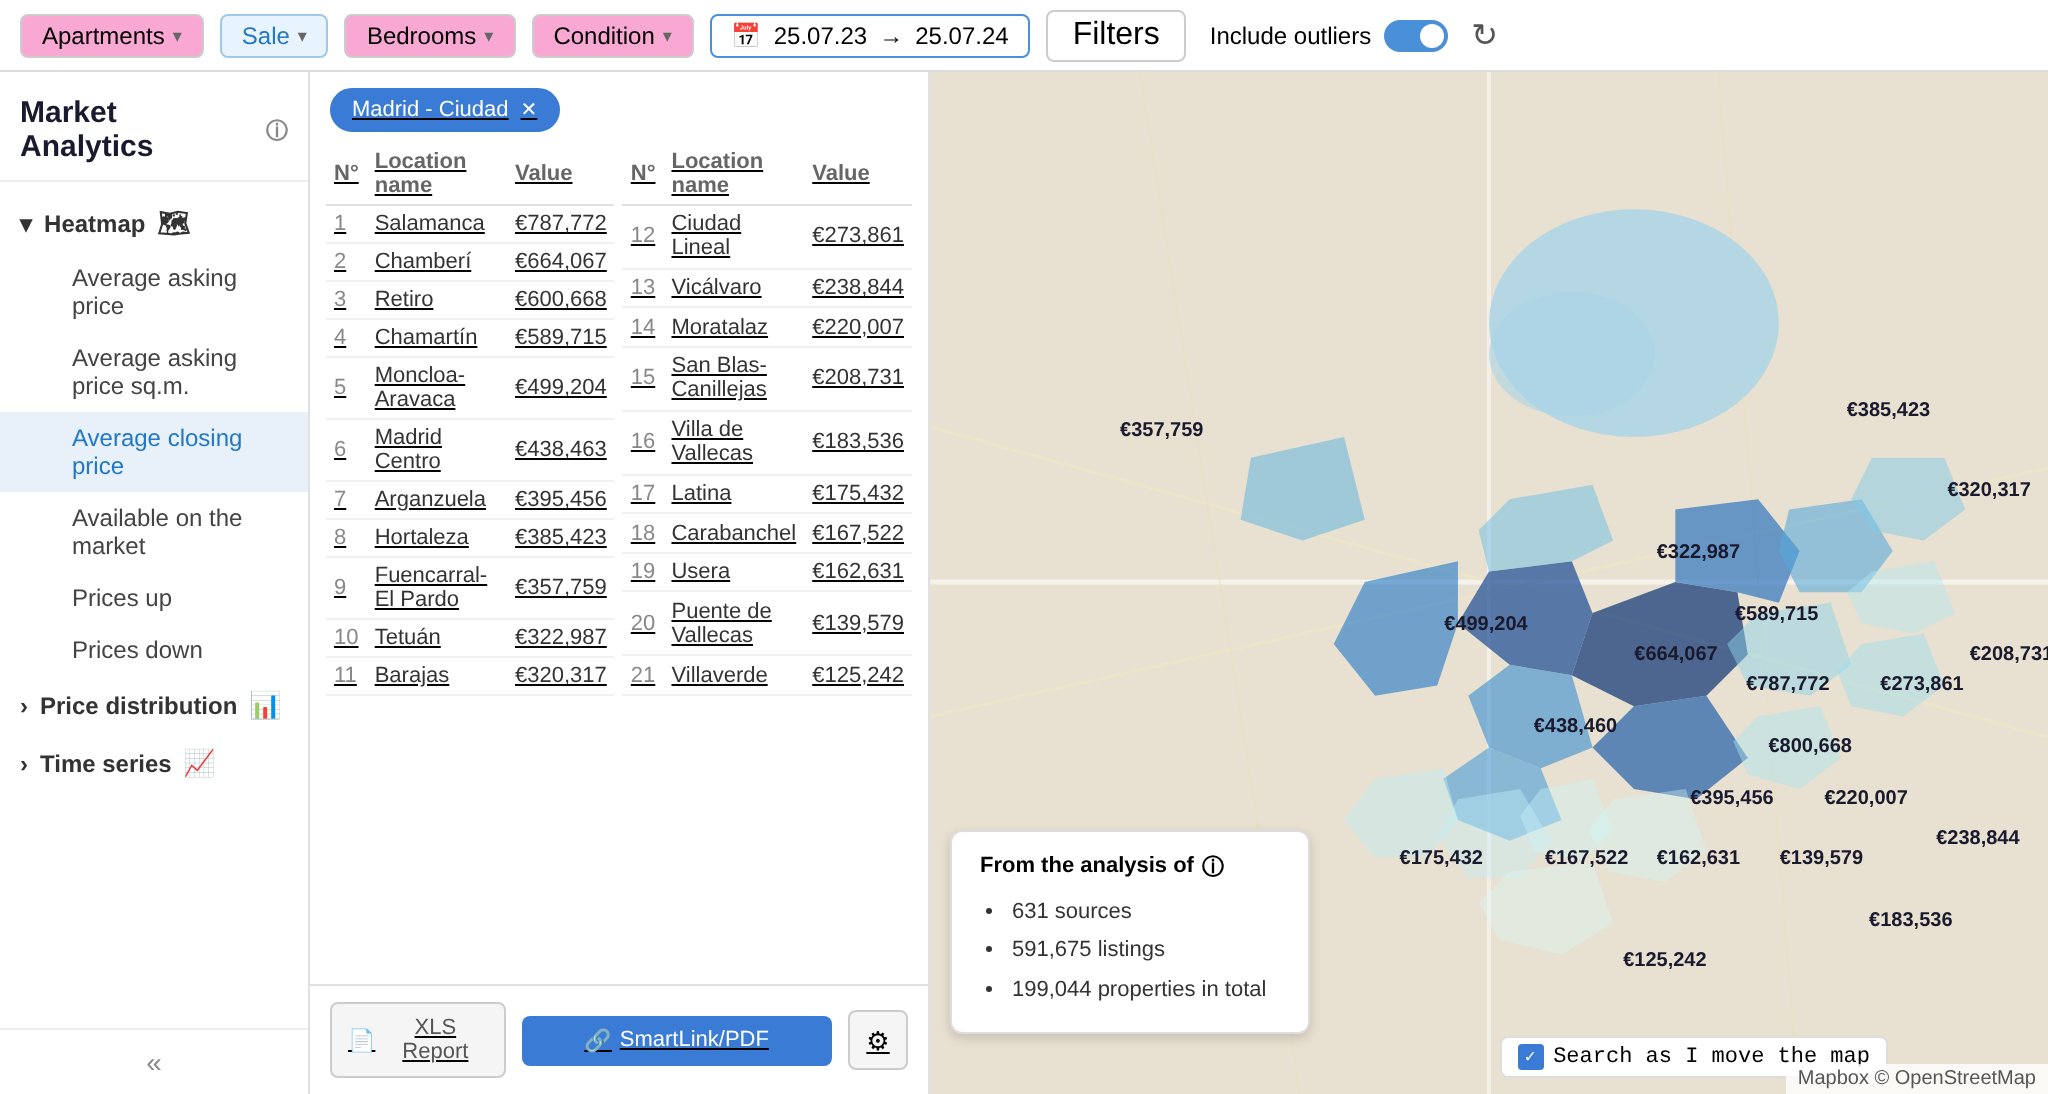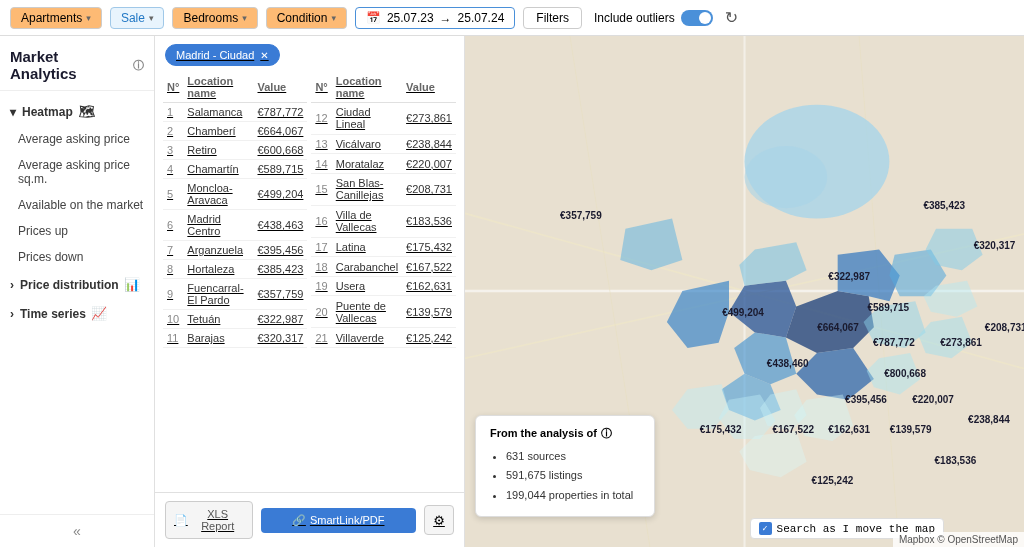--- a/index.html
+++ b/index.html
@@ -5,32 +5,32 @@
     * { box-sizing: border-box; margin: 0; padding: 0; }
     body { font-family: -apple-system, BlinkMacSystemFont, 'Segoe UI', sans-serif; font-size: 12px; background: #f0f2f5; overflow: hidden; }
 
     
     .toolbar {
       display: flex; align-items: center; gap: 8px; padding: 6px 10px;
       background: #fff; border-bottom: 1px solid #ddd; height: 36px;
     }
     .toolbar-btn {
       display: flex; align-items: center; gap: 4px; padding: 3px 10px;
-      border: 1px solid #ccc; border-radius: 4px; background: #fdba74;
+      border: 1px solid #ccc; border-radius: 4px; background: #f9a8d4;
       font-size: 12px; cursor: pointer; white-space: nowrap;
     }
     .toolbar-btn .chevron { font-size: 9px; color: #666; }
     .toolbar-btn.sale { background: #e8f4fd; border-color: #a0c8e8; color: #2278c5; }
     .date-range {
       display: flex; align-items: center; gap: 6px; padding: 3px 10px;
       border: 1px solid #4a90d9; border-radius: 4px; background: #fff; font-size: 12px; cursor: pointer;
     }
     .date-range .cal-icon { color: #4a90d9; }
     .filters-btn {
-      padding: 3px 12px; border: 1px solid #ccc; border-radius: 4px; background: #fff; font-size: 12px; cursor: pointer;
+      padding: 3px 12px; border: 1px solid #ccc; border-radius: 4px; background: #fff; font-size: 16px; cursor: pointer;
     }
     .outliers-group { display: flex; align-items: center; gap: 6px; margin-left: 4px; font-size: 12px; }
     .toggle {
       width: 32px; height: 16px; border-radius: 8px; background: #ccc; position: relative; cursor: pointer;
     }
     .toggle.on { background: #4a90d9; }
     .toggle::after {
       content: ''; position: absolute; width: 12px; height: 12px; border-radius: 50%;
       background: #fff; top: 2px; left: 2px; transition: left 0.2s;
     }
@@ -52,21 +52,21 @@
     .sidebar-header .info-icon { color: #888; font-size: 11px; cursor: pointer; }
     .sidebar-content { flex: 1; overflow-y: auto; padding: 6px 0; }
 
     .section-header {
       display: flex; align-items: center; gap: 6px; padding: 7px 10px;
       font-size: 12px; font-weight: 600; color: #333; cursor: pointer;
     }
     .section-header .section-icon { font-size: 13px; }
 
     .sidebar-item {
-      padding: 6px 10px 6px 18px; font-size: 12px; color: #444; cursor: pointer;
+      padding: 6px 10px 6px 36px; font-size: 12px; color: #444; cursor: pointer;
     }
     .sidebar-item.active { background: #e8f0f9; color: #2278c5; font-weight: 500; }
 
     .collapse-btn {
       padding: 8px; text-align: center; border-top: 1px solid #eee;
       cursor: pointer; color: #888; font-size: 14px;
     }
 
     
     .center-panel {
@@ -188,20 +188,21 @@
     </div>
     <div class="sidebar-content">
 
       <div class="section-header">
         <span>▾</span>
         <span>Heatmap</span>
         <span class="section-icon">🗺</span>
       </div>
       <div class="sidebar-item">Average asking price</div>
       <div class="sidebar-item">Average asking price sq.m.</div>
+      <div class="sidebar-item active">Average closing price</div>
       <div class="sidebar-item">Available on the market</div>
       <div class="sidebar-item">Prices up</div>
       <div class="sidebar-item">Prices down</div>
 
       <div class="section-header">
         <span>›</span>
         <span>Price distribution</span>
         <span class="section-icon">📊</span>
       </div>
 

